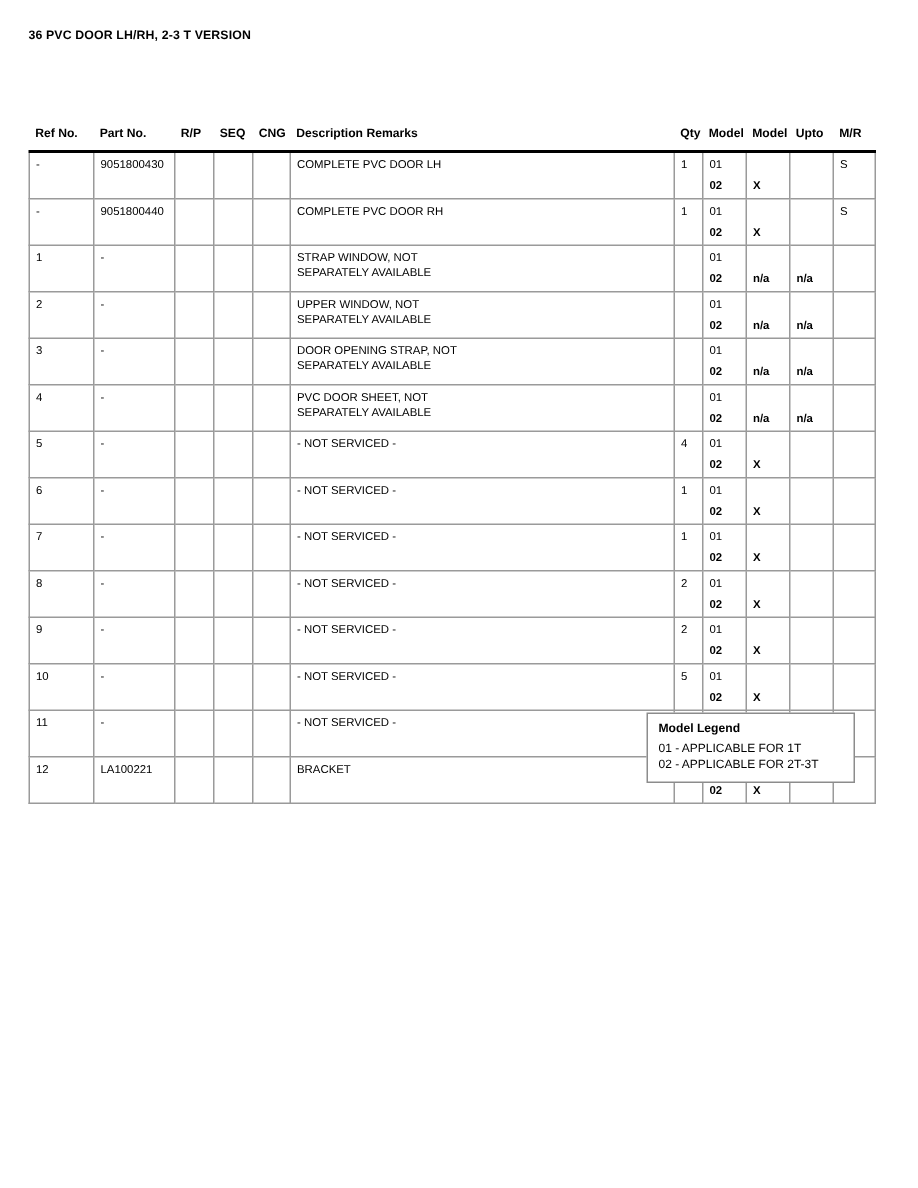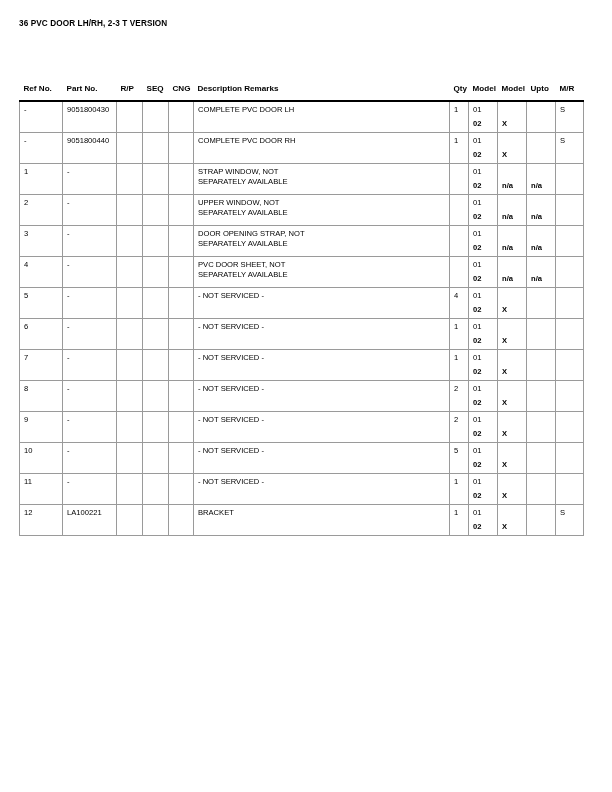--- a/index.html
+++ b/index.html
@@ -497,14 +497,19 @@
             <td class="col-upto">
               <span style="display: block; visibility: hidden;">&nbsp;</span>
               <span class="stack-lower" style="visibility: hidden;">&nbsp;</span>
             </td>
             <td class="col-mr">S</td>
           </tr>
         </tbody>
     </table>
   </div>
 
+  <div class="legend">
+    <div class="legend-title">Model Legend</div>
+    <div class="legend-line">01 - APPLICABLE FOR 1T</div>
+    <div class="legend-line">02 - APPLICABLE FOR 2T-3T</div>
+  </div>
 
 </div>
 
 </body></html>

